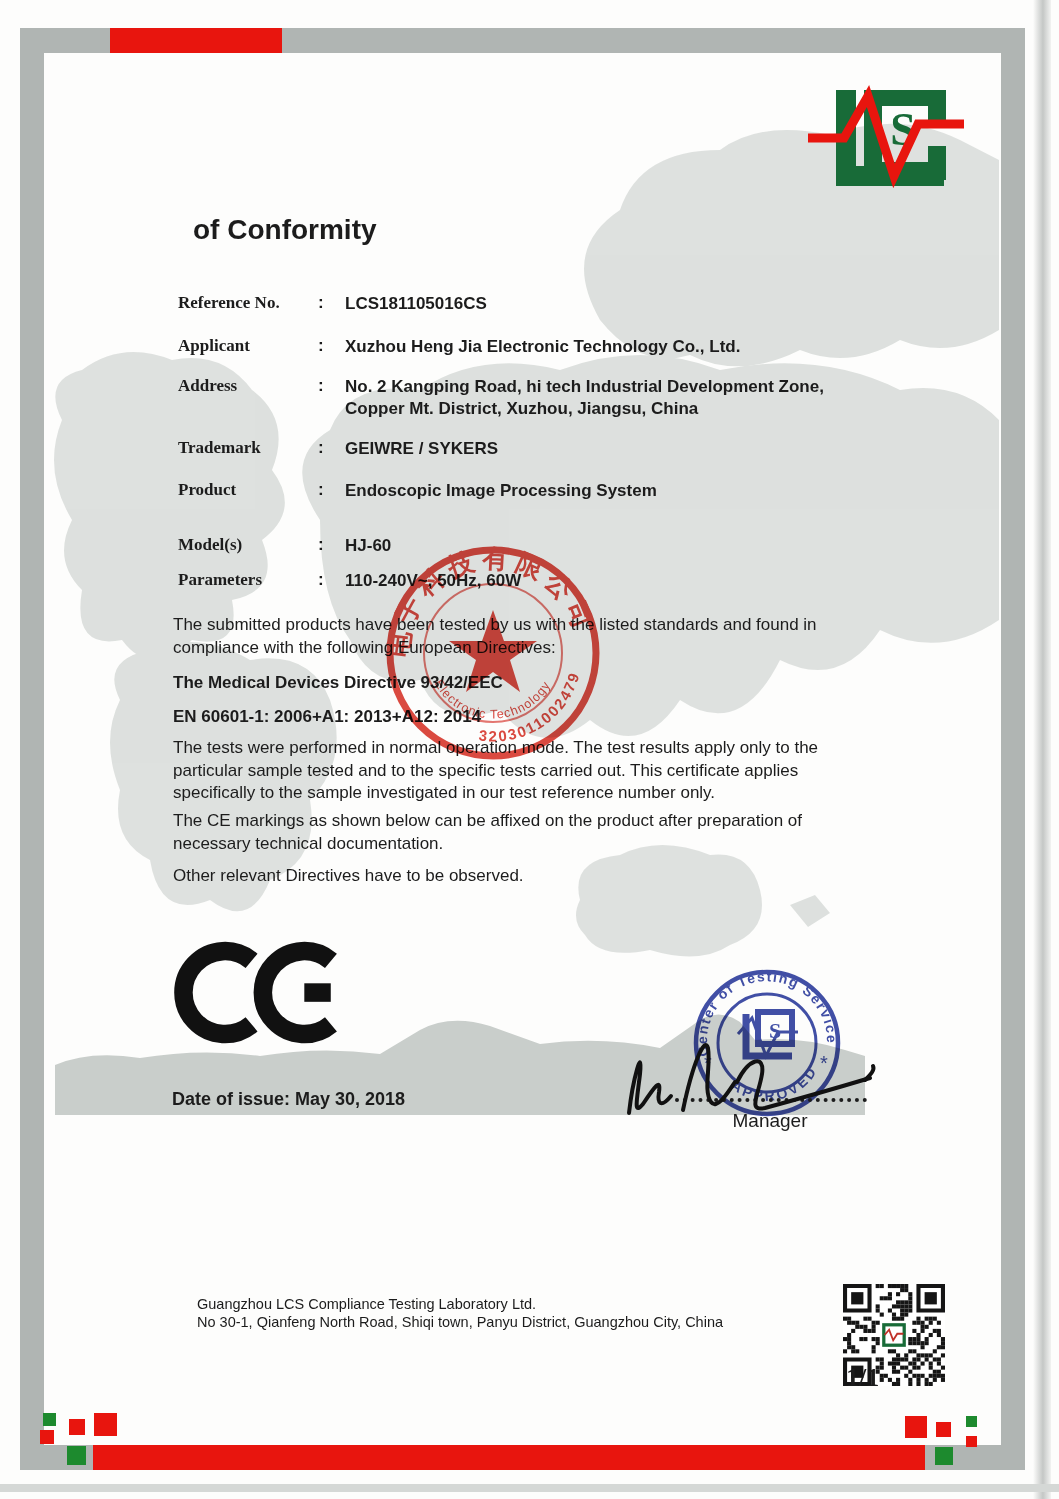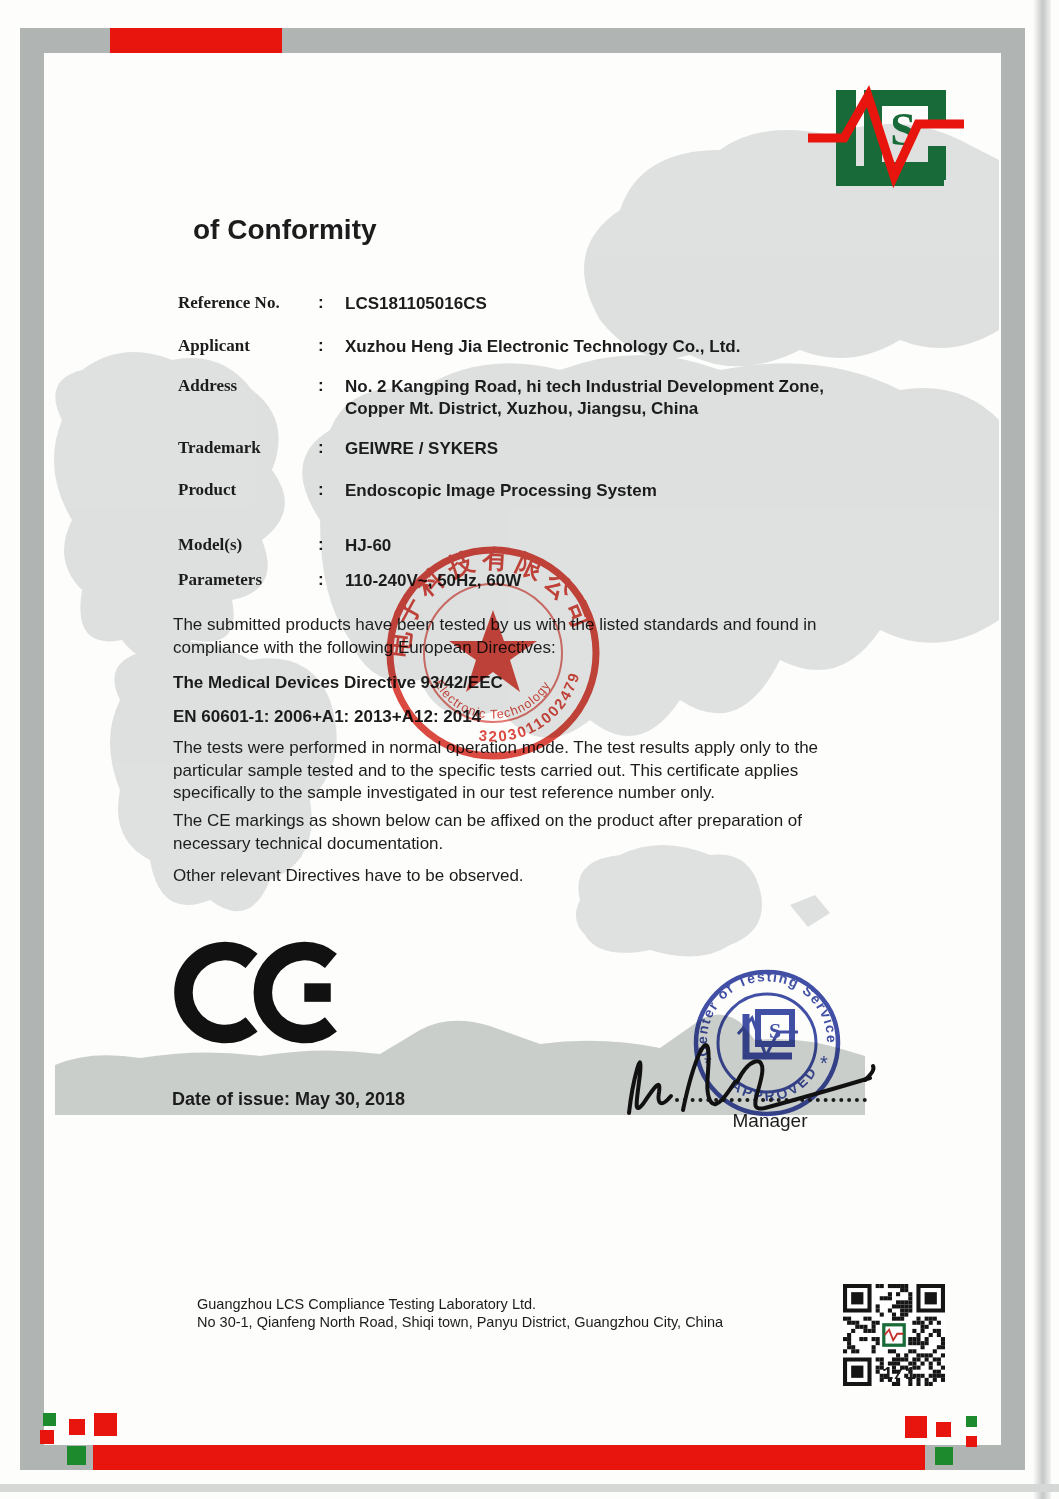--- a/index.html
+++ b/index.html
@@ -43,21 +43,21 @@
   #red-stamp{position:absolute;left:378px;top:538px;z-index:5;mix-blend-mode:multiply;opacity:.92;}
   #blue-stamp{position:absolute;left:682px;top:958px;z-index:5;mix-blend-mode:multiply;opacity:.9;}
   #signature{position:absolute;left:615px;top:1018px;z-index:7;}
   #ce-mark{position:absolute;left:172px;top:932px;z-index:3;}
   #logo{position:absolute;left:806px;top:72px;z-index:3;}
   
   #footer{position:absolute;left:163px;top:1295px;width:560px;font-size:14.5px;line-height:1.26;z-index:3;margin-left:34px;}
   #footer .fline{position:relative;display:block;}
   #footer .half{position:absolute;left:183px;top:0;}
   #qr{position:absolute;left:843px;top:1284px;z-index:3;}
-  #page-num{position:absolute;left:846px;top:1363px;font-size:19px;font-weight:bold;z-index:4;font-family:Liberation Mono, monospace;margin-left:36px;}
+  #page-num{position:absolute;left:846px;top:1363px;font-size:26px;font-weight:bold;z-index:4;font-family:Liberation Serif, serif;}
 </style>
 </head>
 <body>
 
 <div id="sheet">
 
   <svg id="map" width="1059" height="1499" viewBox="0 0 1059 1499">
     <g fill="#d8dcd9" opacity="0.85">
       <path d="M600 320 Q560 250 620 210 Q640 150 720 150 Q760 120 830 135 Q900 110 960 140 L999 160 L999 330 Q950 360 900 340 Q850 370 800 350 Q740 380 690 355 Q640 370 600 320 Z"></path>
       <path d="M320 520 Q280 460 330 430 Q350 380 420 390 Q480 350 560 370 Q640 340 720 370 Q820 350 900 390 Q960 380 999 420 L999 620 Q940 660 880 630 Q840 690 780 660 Q740 740 680 700 Q640 760 590 720 Q540 760 500 710 Q440 730 420 680 Q370 690 350 640 Q320 600 320 520 Z"></path>

